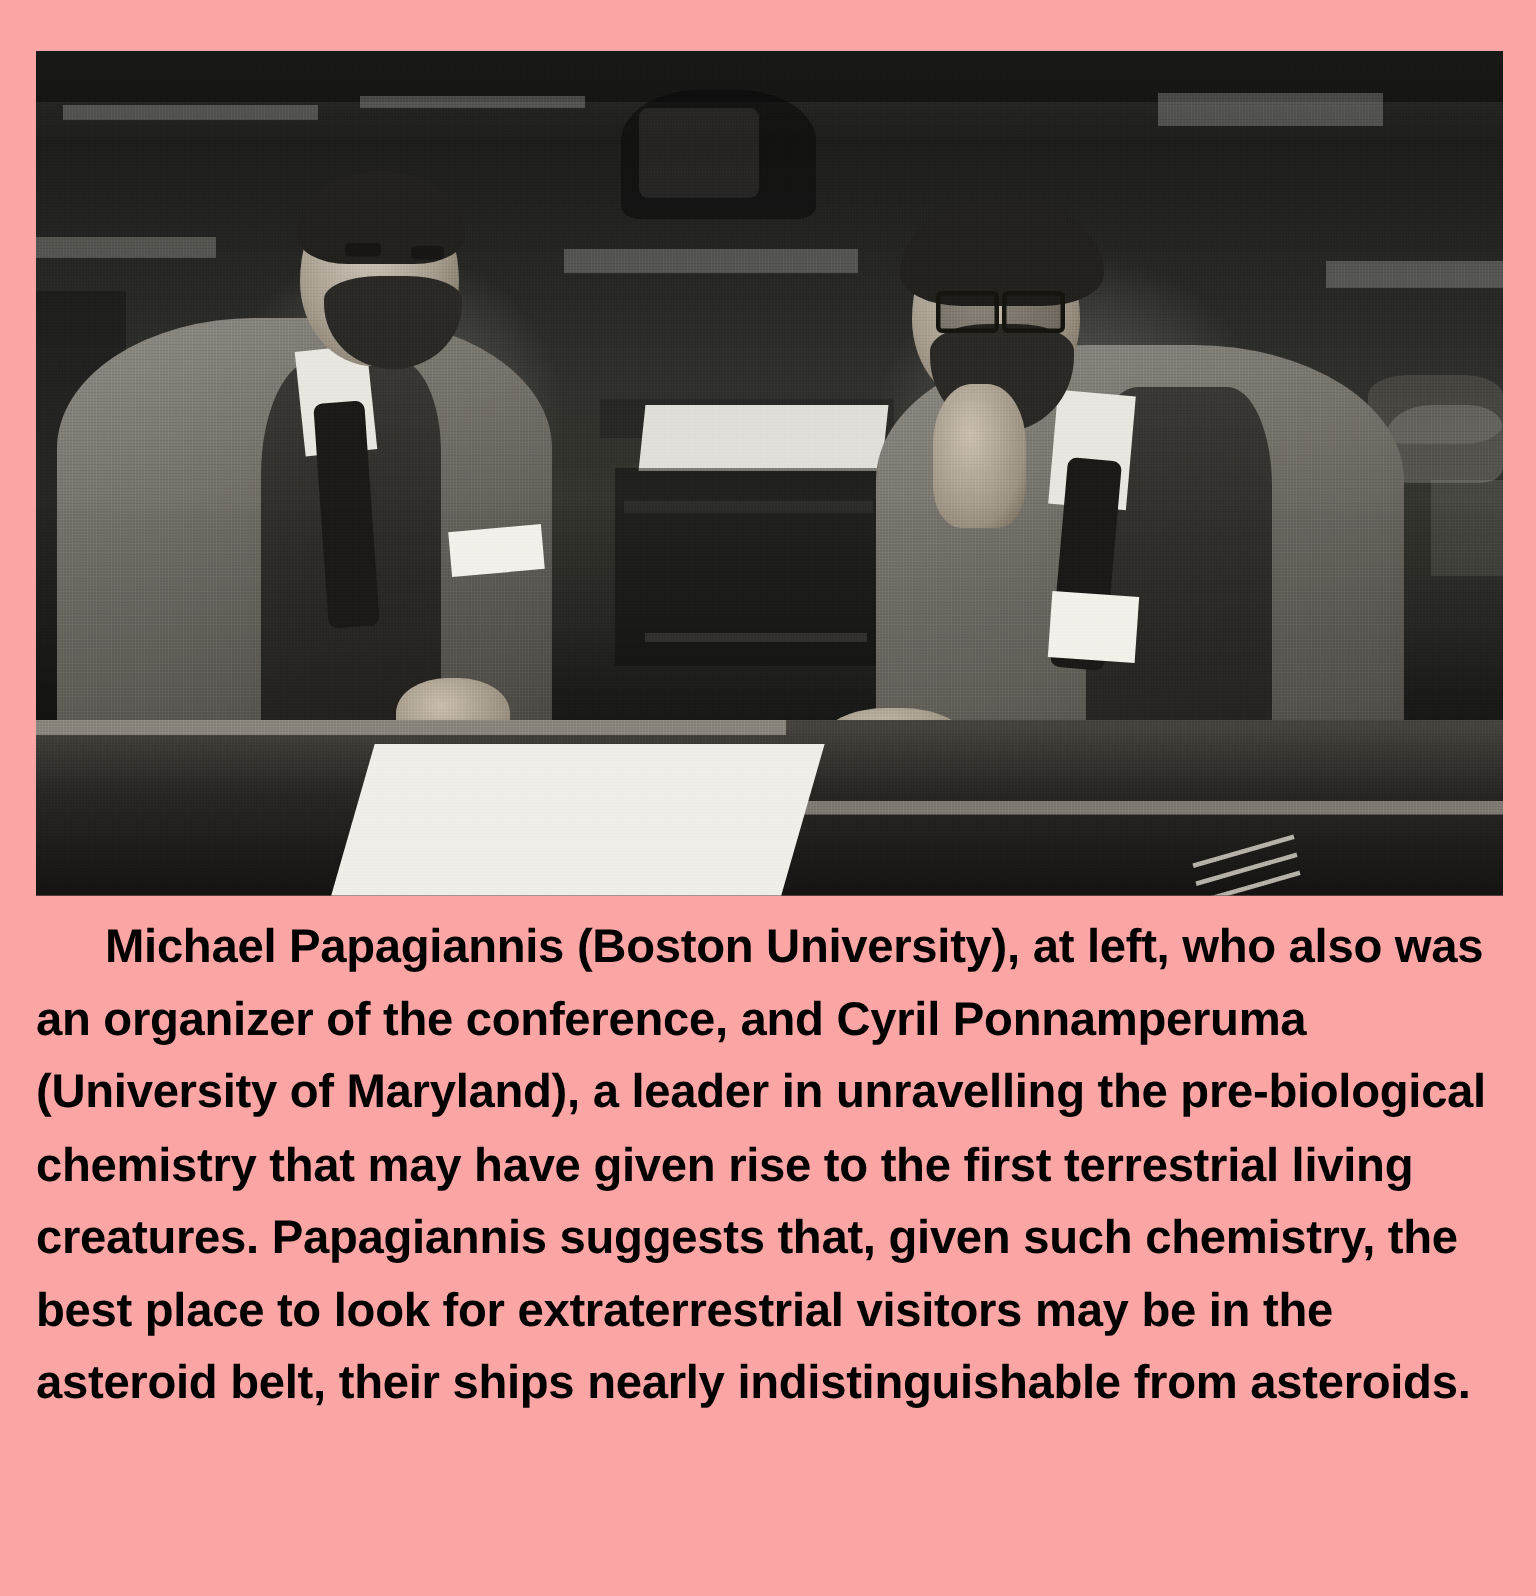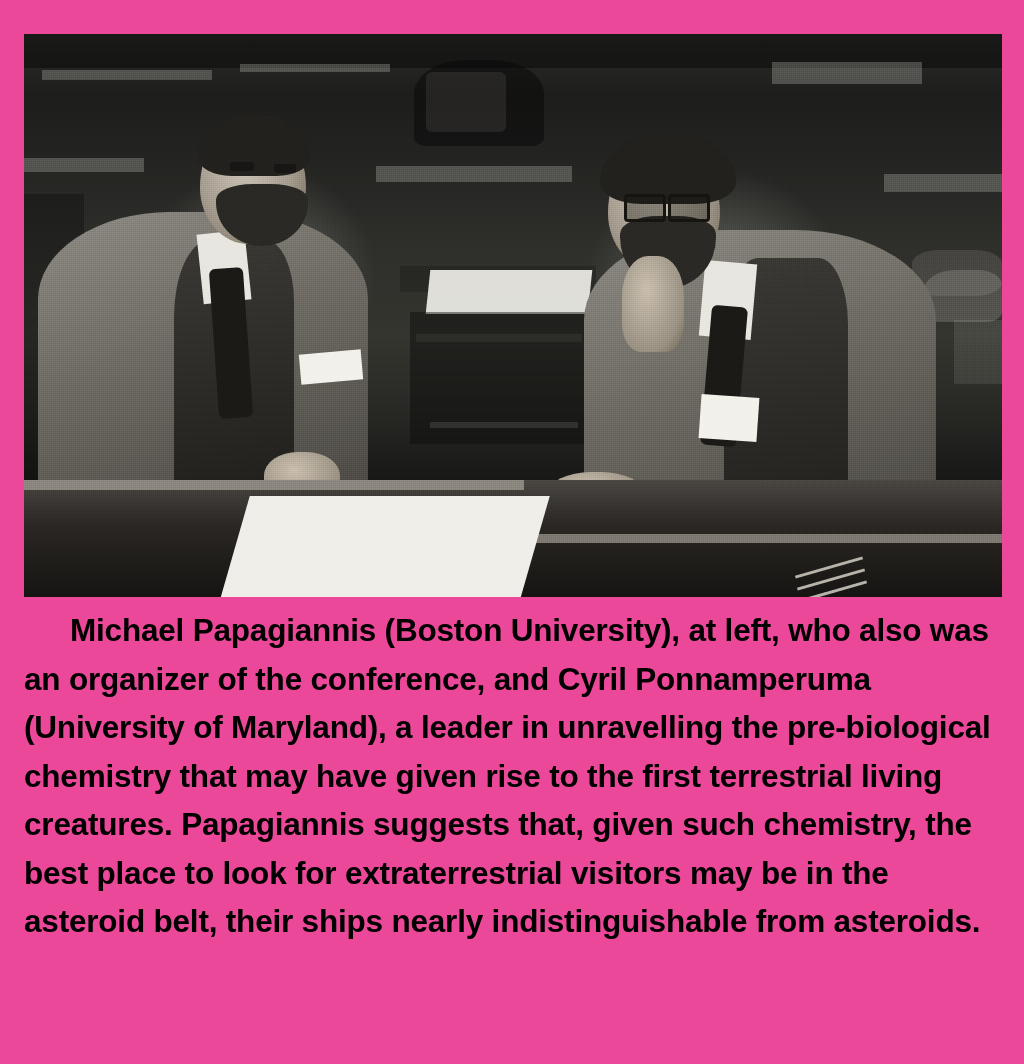--- a/index.html
+++ b/index.html
@@ -11,21 +11,21 @@
     width: 1024px;
     height: 1064px;
     overflow: hidden;
     font-family: "Liberation Sans", sans-serif;
     color: #000000;
   }
   .page {
     position: relative;
     width: 1024px;
     height: 1064px;
-    background: #ec4899;
+    background: #fca5a5;
   }
   
   .figure {
     position: absolute;
     left: 24px;
     top: 34px;
     width: 978px;
     height: 563px;
     overflow: hidden;
     background: #1a1a1a;

